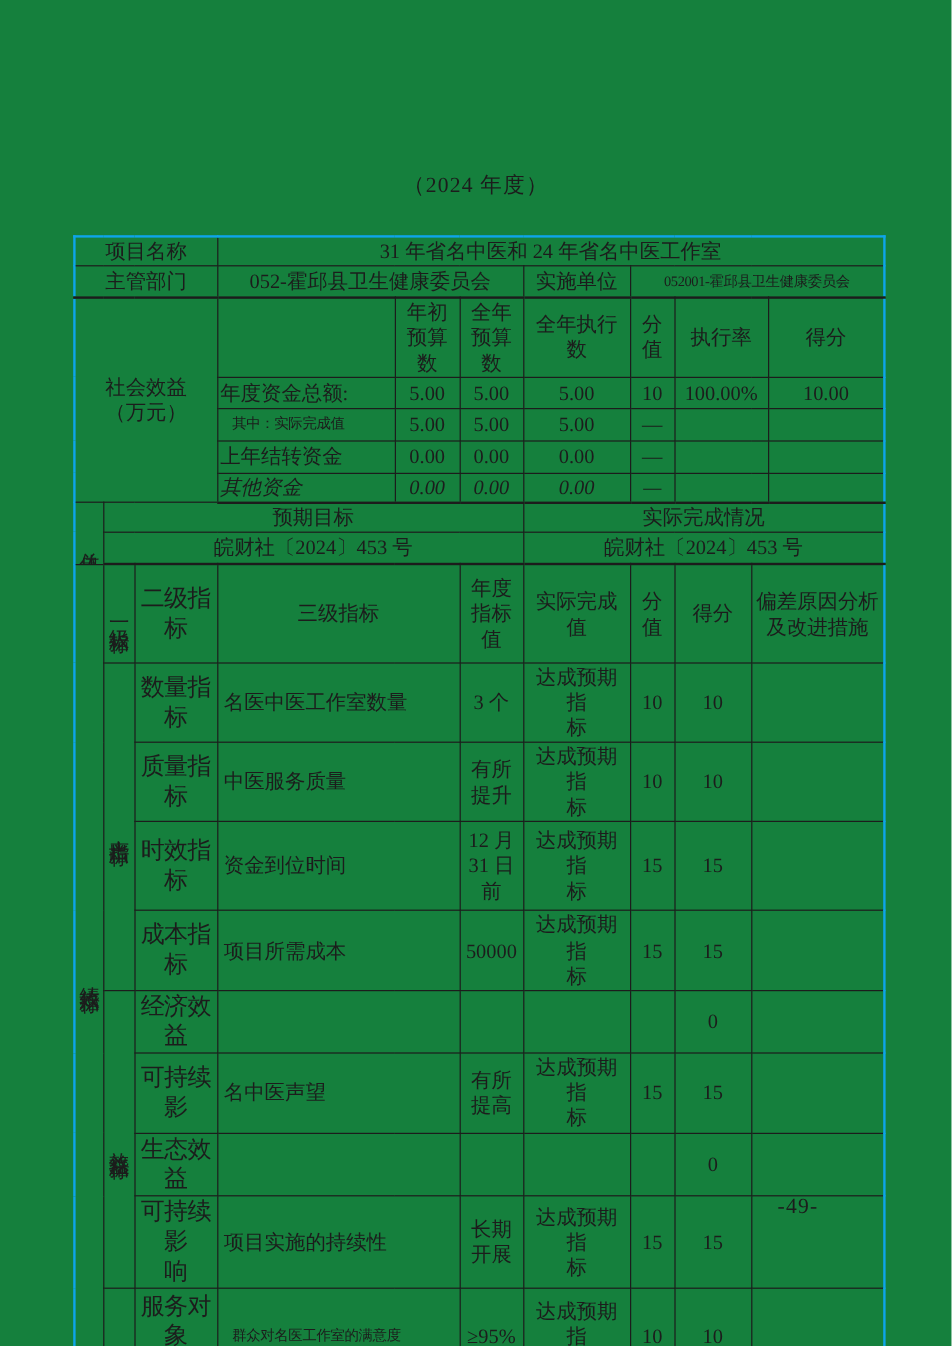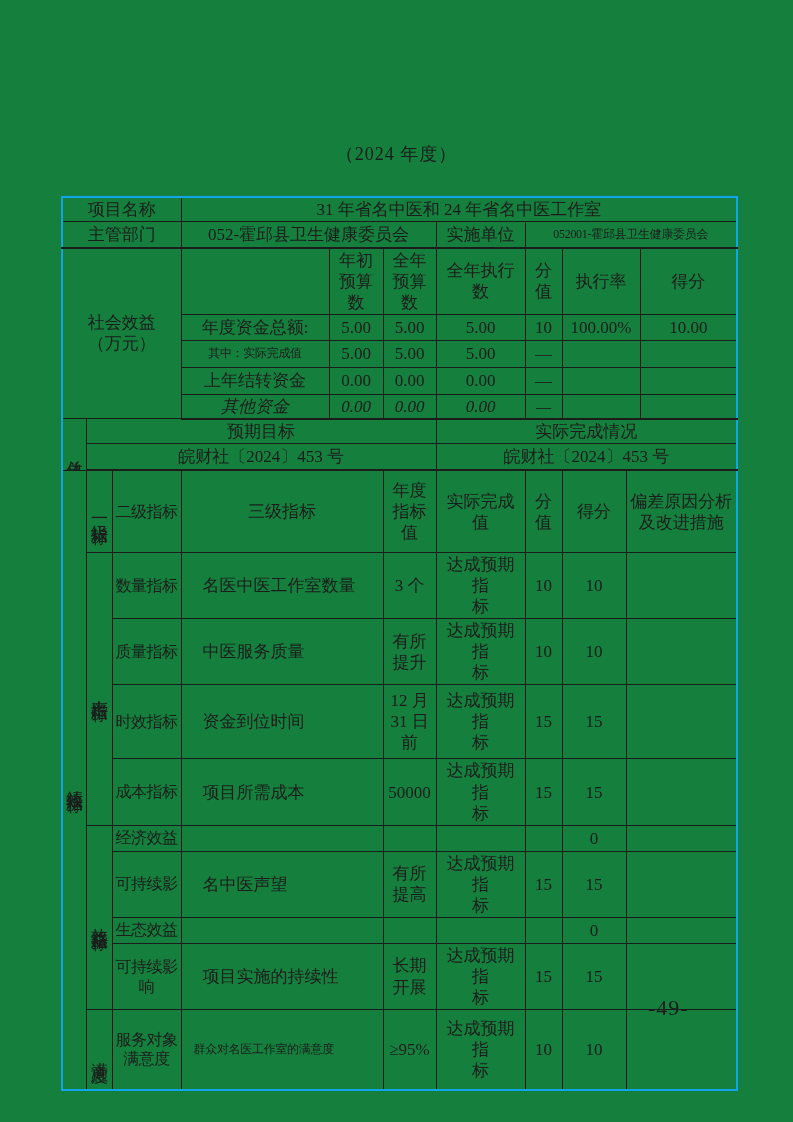--- a/index.html
+++ b/index.html
@@ -23,42 +23,42 @@
     border:2px solid #0ea5e9;
   }
   td {
     border:1px solid #1c1c1c;
     text-align:center; vertical-align:middle;
     font-size:17px; line-height:1.24;
     padding:1px 2px;
     white-space:pre-line;
     overflow:hidden;
   }
-  td.left  { text-align:left; padding-left:21px; }
-  td.right { text-align:center; padding-right:2px;margin-left:32px; }
-  td.l2    { font-size:16px; letter-spacing:-0.5px; padding:1px 0; }
+  td.left  { text-align:left; padding-left:5px; }
+  td.right { text-align:left; padding-right:2px;margin-left:32px; }
+  td.l2    { font-size:20px; letter-spacing:-0.5px; padding:1px 0; }
   td.fit   { font-size:12px; letter-spacing:-0.3px; padding:1px 12px;font-family:Liberation Serif, serif; }
   td.vert span {
     writing-mode:vertical-lr; text-orientation:upright;
     display:inline-block; line-height:1.05; letter-spacing:2px;
   }
   tr.sep td { border-bottom-width:2px; }
   tr.r1  { height:24px; }  tr.r2  { height:26px; }
   tr.r3  { height:64px; }  tr.r4  { height:26px; }
   tr.r5  { height:27px; }  tr.r6  { height:27px; }
   tr.r7  { height:22px;font-style:italic; }  tr.r8  { height:23px;margin-top:33px; }
   tr.r9  { height:27px; }  tr.r10 { height:82px; }
   tr.r11 { height:46px; }  tr.r12 { height:44px; }
   tr.r13 { height:74px; }  tr.r14 { height:42px; }
   tr.r15 { height:26px; }  tr.r16 { height:44px; }
   tr.r17 { height:26px; }  tr.r18 { height:44px; }
   tr.r19 { height:80px; }
   .page-number {
     position:absolute; left:648px; top:995px;
-    font-size:22px; letter-spacing:1px;
+    font-size:18px; letter-spacing:1px;
   }
 </style>
 </head>
 <body>
 
 <div class="page">
 
   <div class="doc-title">（2024 年度）</div>
 
   <table class="main">

